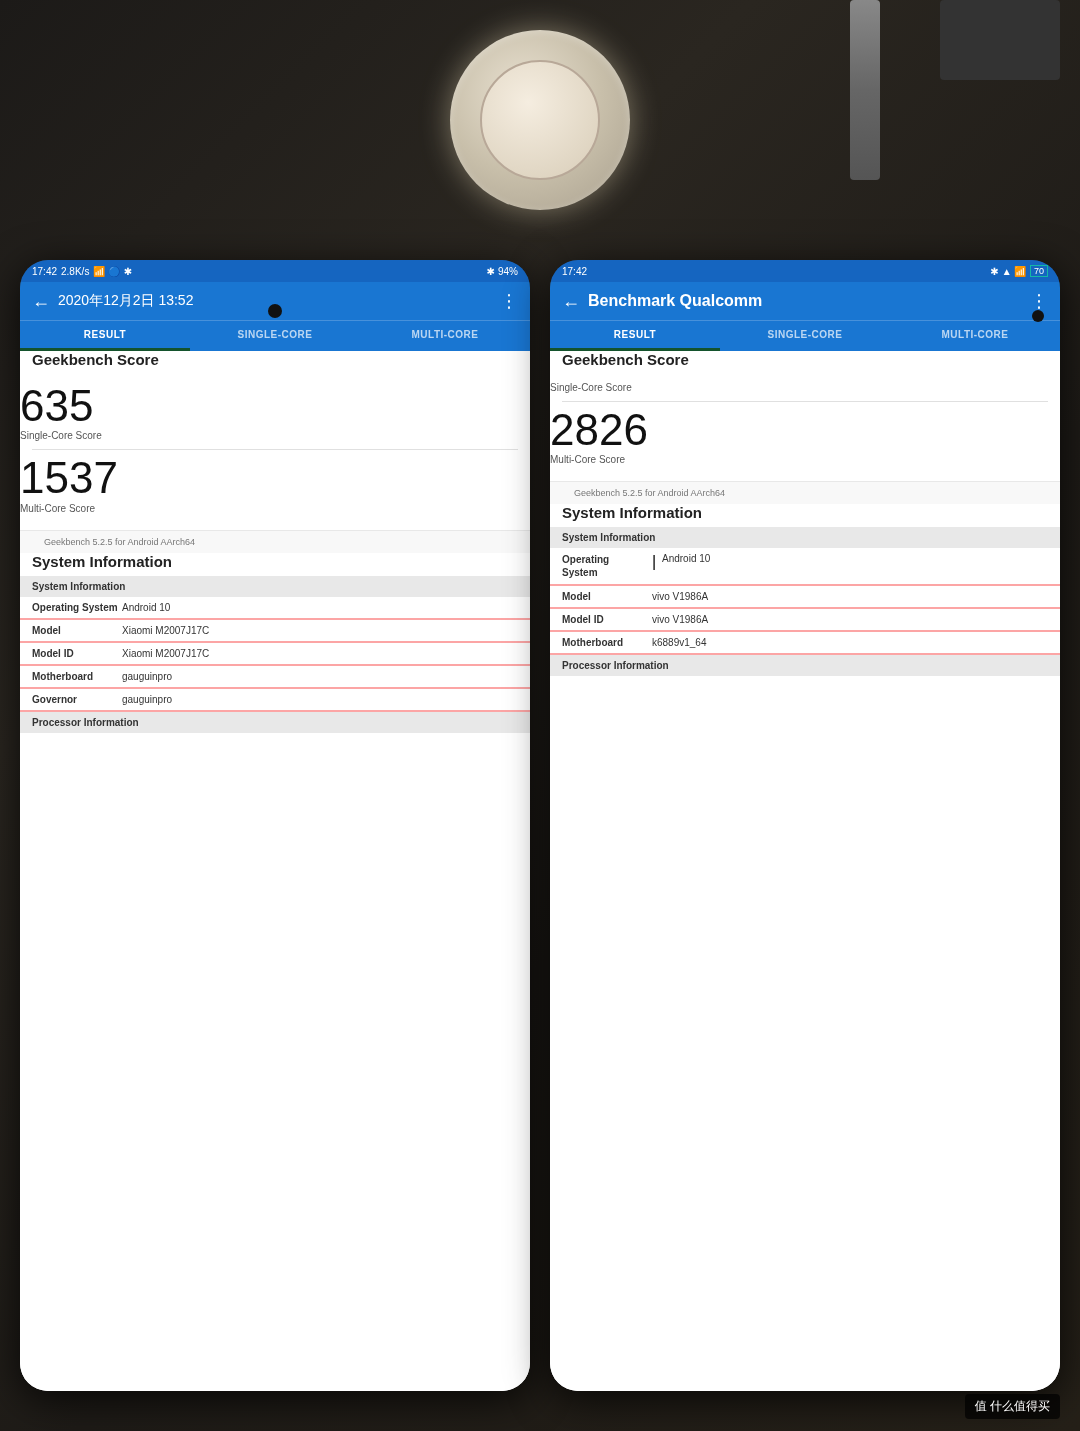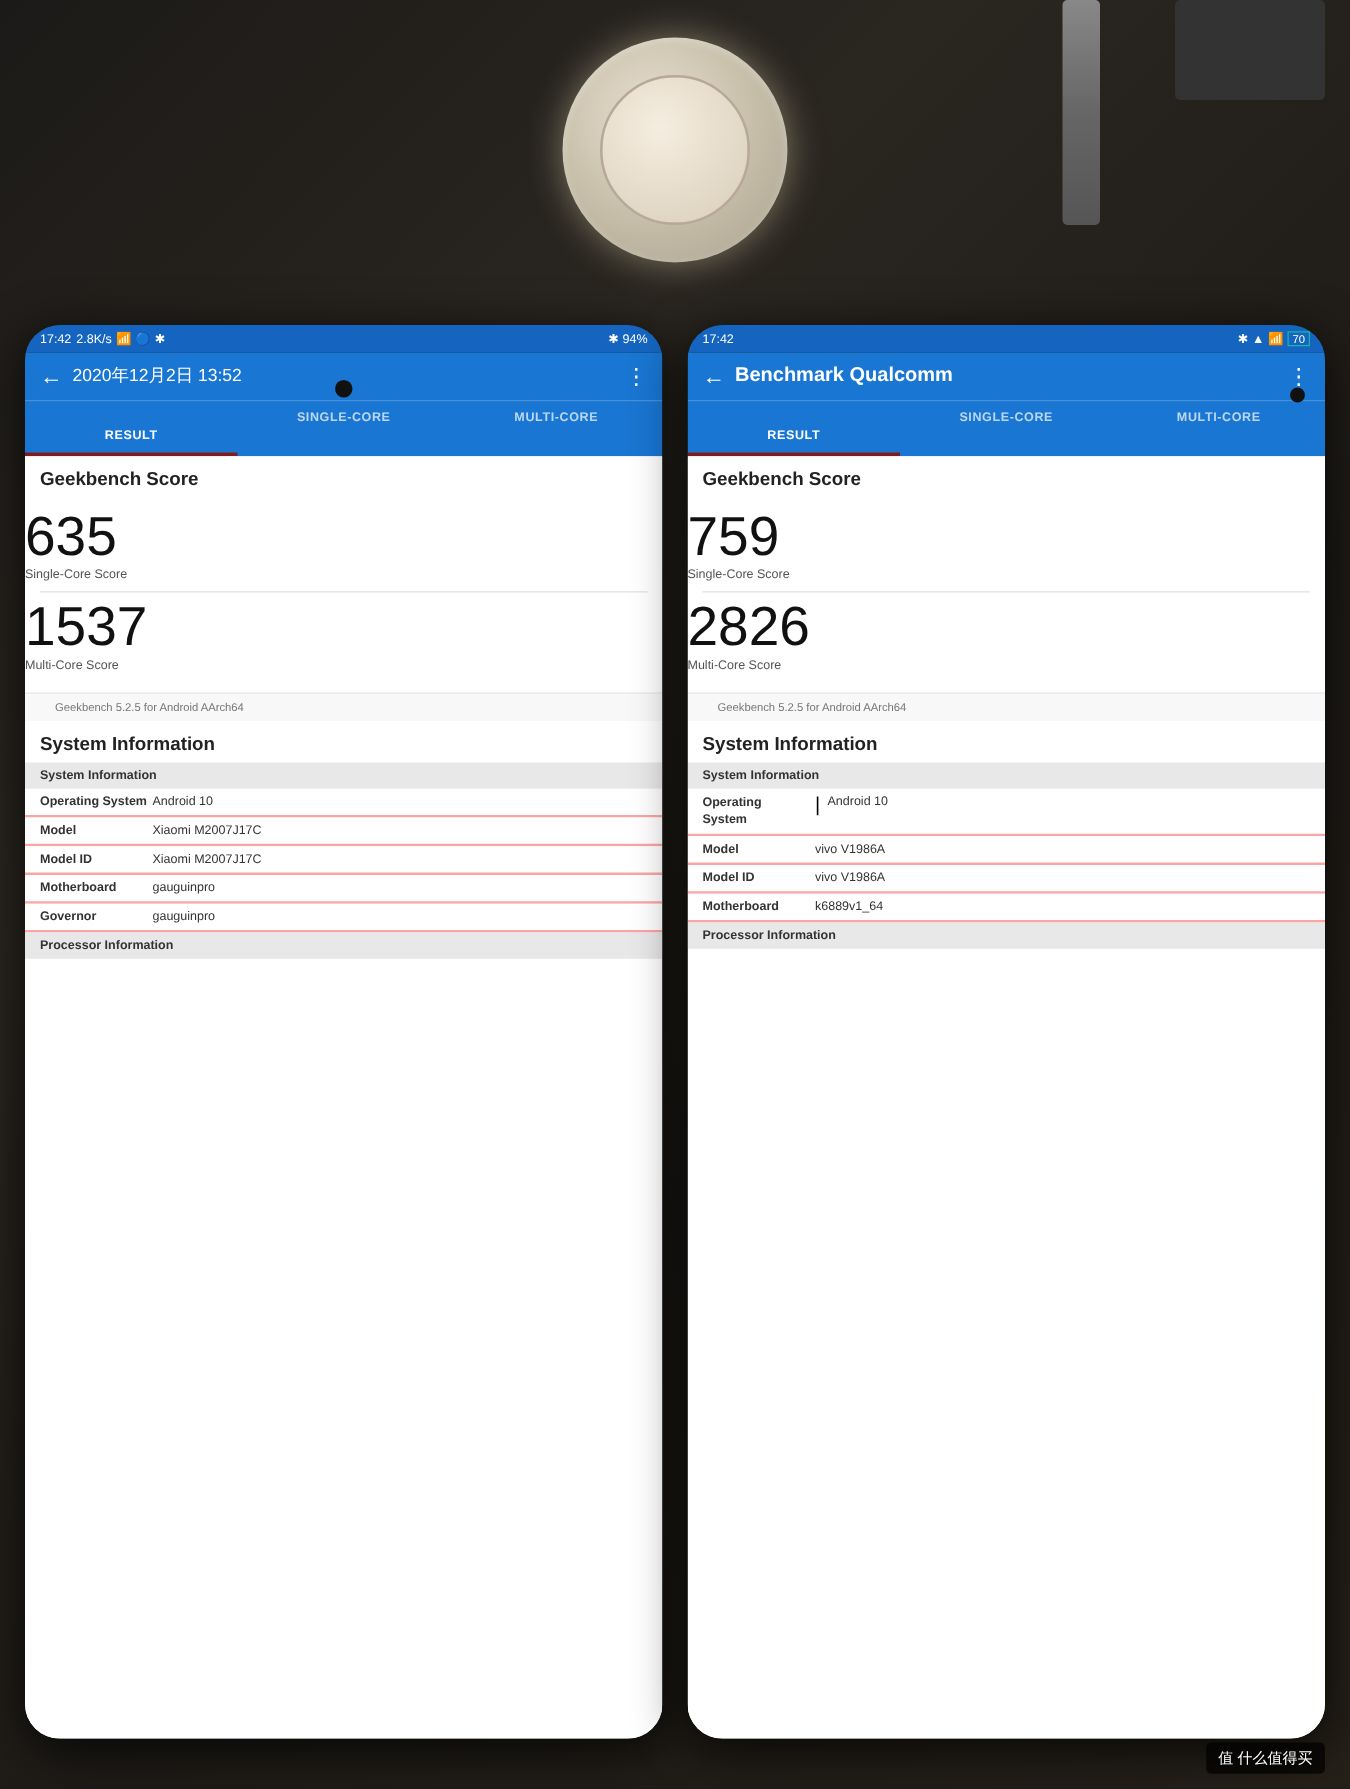--- a/index.html
+++ b/index.html
@@ -144,22 +144,21 @@
       padding: 8px 4px;
       color: rgba(255,255,255,0.7);
       font-size: 10px;
       font-weight: 600;
       border-bottom: 3px solid transparent;
       letter-spacing: 0.5px;
     }
 
     .tab-item.active {
       color: white;
-      border-bottom: 3px solid #7f1d1d;
-      margin-top: 14px;
+      border-bottom: 3px solid #14532d;
     }
 
     
     .content {
       flex: 1;
       background: #f5f5f5;
       overflow: hidden;
       padding: 0;
     }
 
@@ -167,21 +166,21 @@
       background: white;
       height: 100%;
       overflow: hidden;
     }
 
     
     .section-title {
       font-size: 15px;
       font-weight: 700;
       color: #222;
-      padding: 10px 12px 6px;
+      padding: 0 12px 6px;
       background: white;
     }
 
     
     .score-container {
       background: white;
       padding: 8px 0;
     }
 
     .score-number {
@@ -426,21 +425,20 @@
         <div class="tab-item">SINGLE-CORE</div>
         <div class="tab-item">MULTI-CORE</div>
       </div>
 
       <div class="content">
         <div class="content-inner">
 
           <div class="section-title">Geekbench Score</div>
 
           <div class="score-container">
-            <div class="score-number">759</div>
             <div class="score-label">Single-Core Score</div>
             <hr class="score-divider">
             <div class="score-number">2826</div>
             <div class="score-label">Multi-Core Score</div>
           </div>
 
           <div class="geekbench-version">Geekbench 5.2.5 for Android AArch64</div>
 
           <div class="section-title">System Information</div>
 

